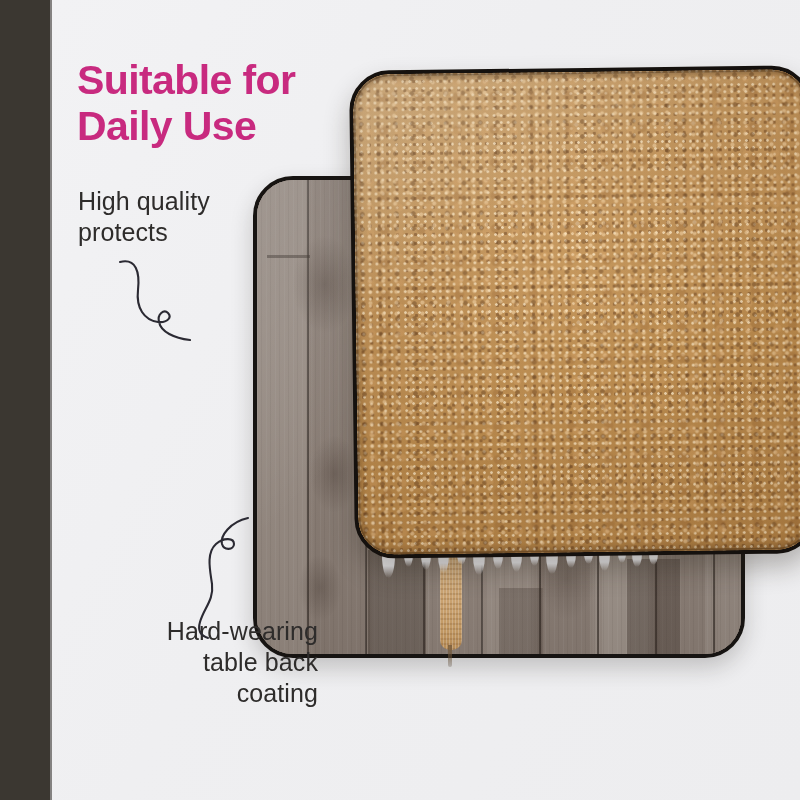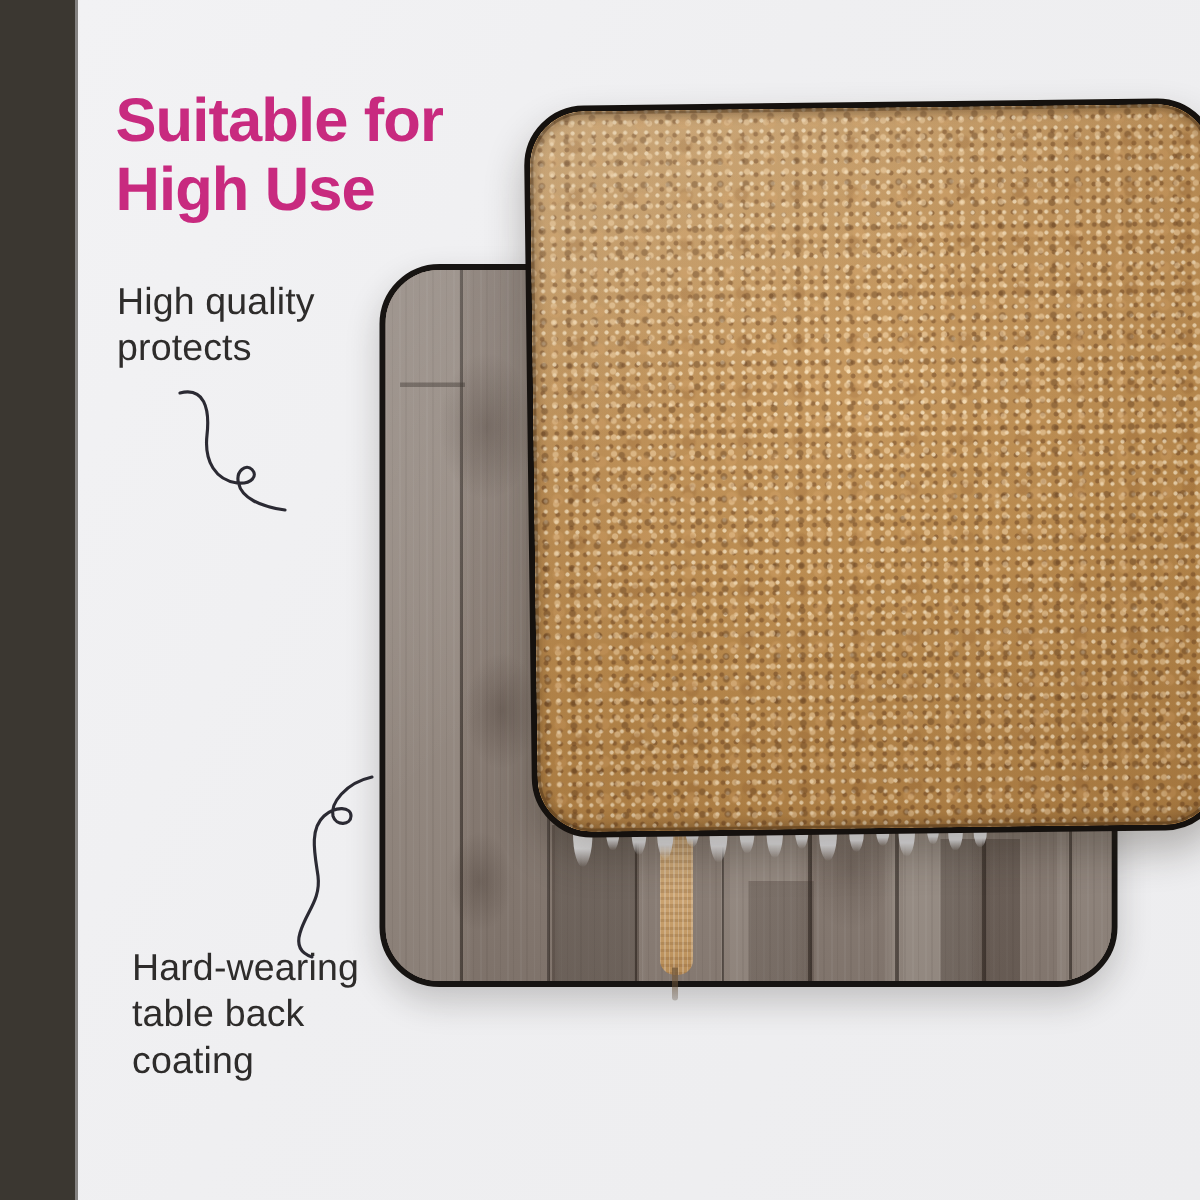--- a/index.html
+++ b/index.html
@@ -72,24 +72,25 @@
   }
   #callout-top {
     left: 78px;
     top: 186px;
     width: 215px;
     font-size: 25px;
     line-height: 1.24;
   }
   #callout-bottom {
     left: 88px;
-    top: 630px;
+    top: 616px;
     width: 230px;
     font-size: 25px;
     line-height: 1.24;
+    text-align: right;
   }
   .callout .co-line { display: block; white-space: nowrap; }
 
   
   .squiggle {
     position: absolute;
     pointer-events: none;
   }
   #squiggle-top  { left: 112px; top: 246px;  width: 110px; height: 110px; }
   #squiggle-bottom { left: 186px; top: 512px; width: 110px; height: 132px; }
@@ -345,21 +346,21 @@
     <div class="cork-base"></div>
     <div class="cork-grain-a"></div>
     <div class="cork-grain-b"></div>
     <div class="cork-grain-c"></div>
     <div class="cork-shade"></div>
     <div class="cork-bevel"></div>
   </div>
 
   <div id="headline">
     <span class="hl-line">Suitable for</span>
-    <span class="hl-line">High Use</span>
+    <span class="hl-line">Daily Use</span>
   </div>
 
   <div class="callout" id="callout-top">
     <span class="co-line">High quality</span>
     <span class="co-line">protects</span>
   </div>
 
   <div class="callout" id="callout-bottom">
     <span class="co-line">Hard-wearing</span>
     <span class="co-line">table back</span>

